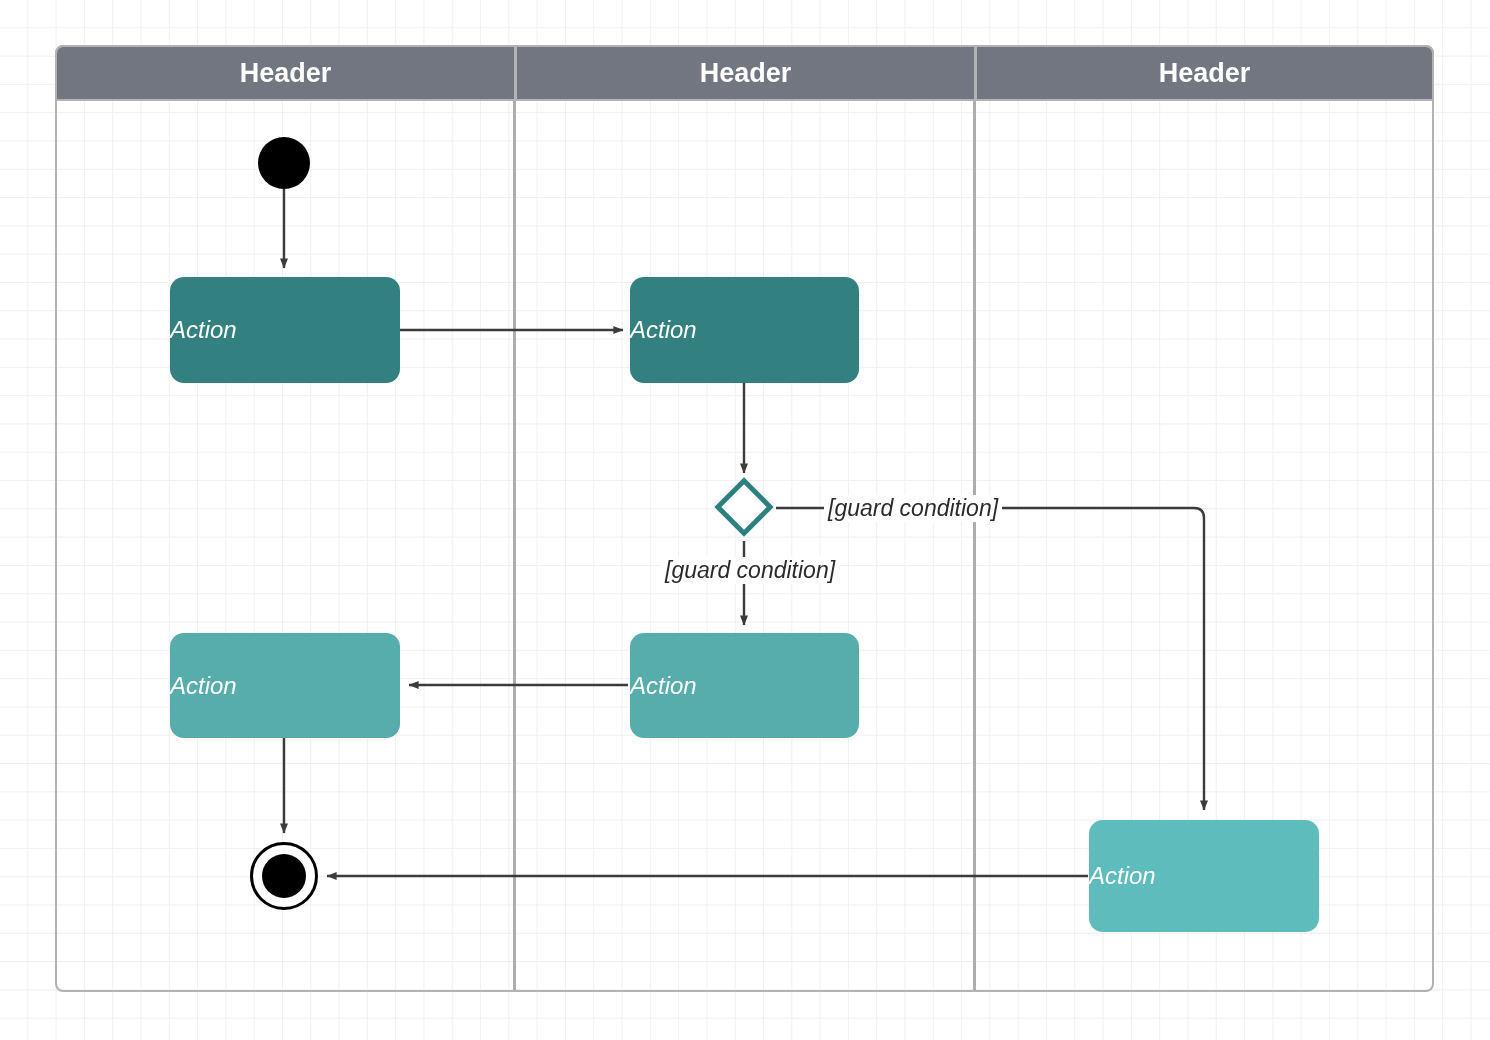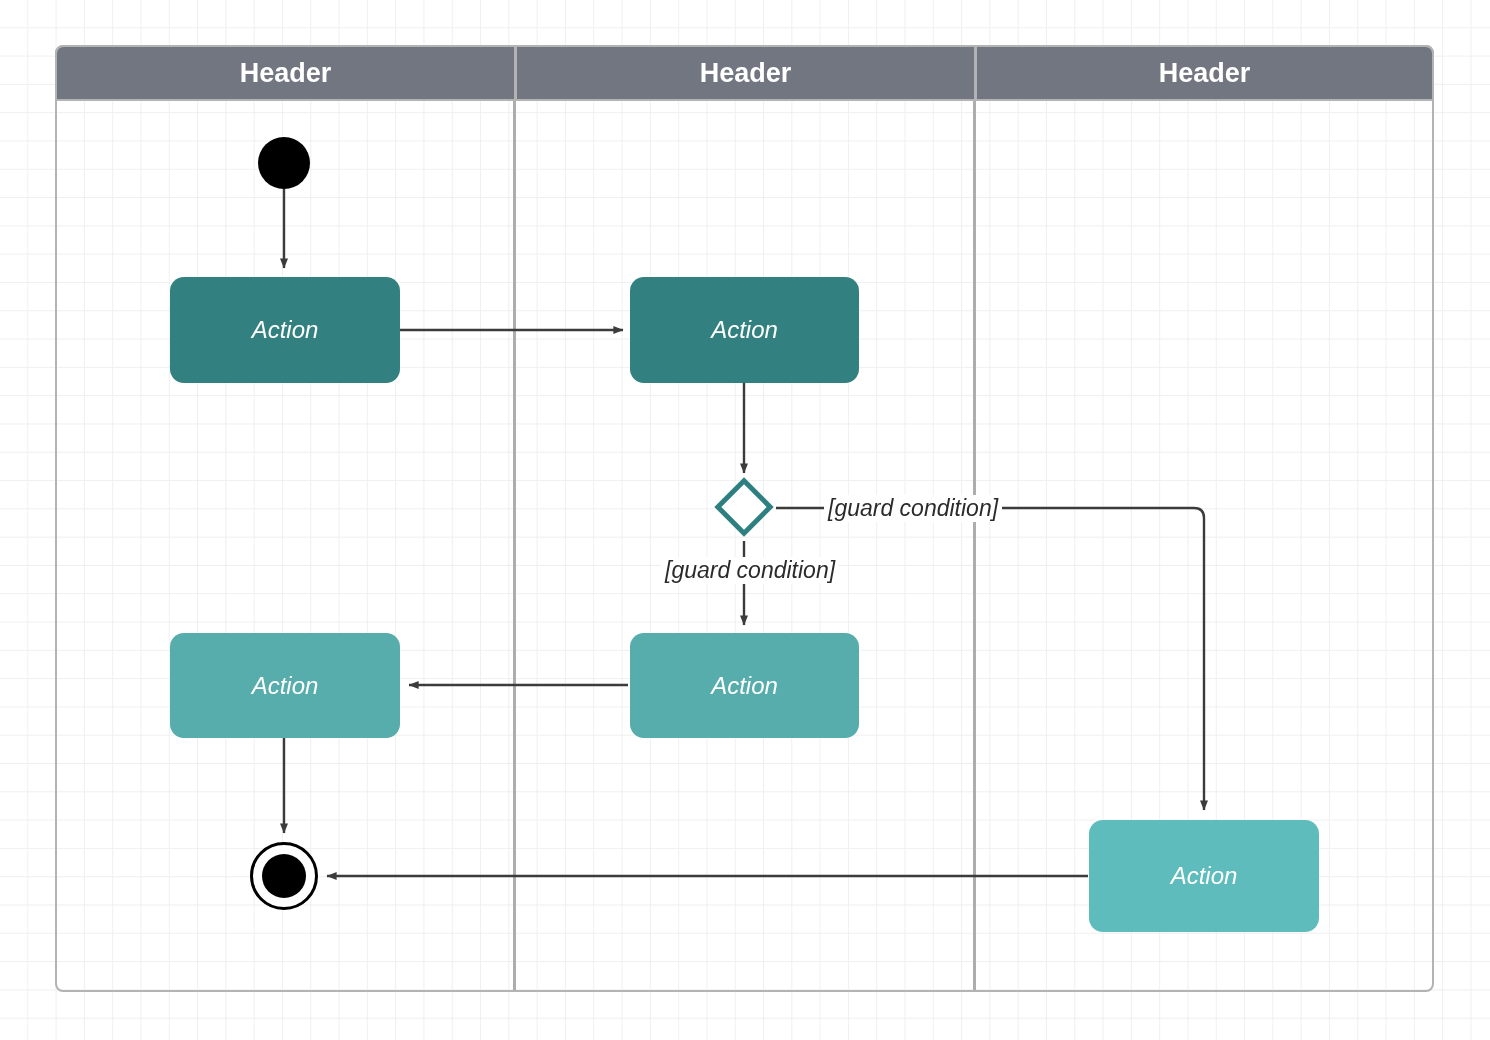--- a/index.html
+++ b/index.html
@@ -74,21 +74,20 @@
 
   
   .action {
     position: absolute;
     border-radius: 14px;
     color: #ffffff;
     font-style: italic;
     font-size: 24px;
     display: flex;
     align-items: center;
-    justify-content: center;
     box-sizing: border-box;
   }
   .node-initial {
     position: absolute;
     width: 52px;
     height: 52px;
     border-radius: 50%;
     background: #000000;
   }
   .node-final {

